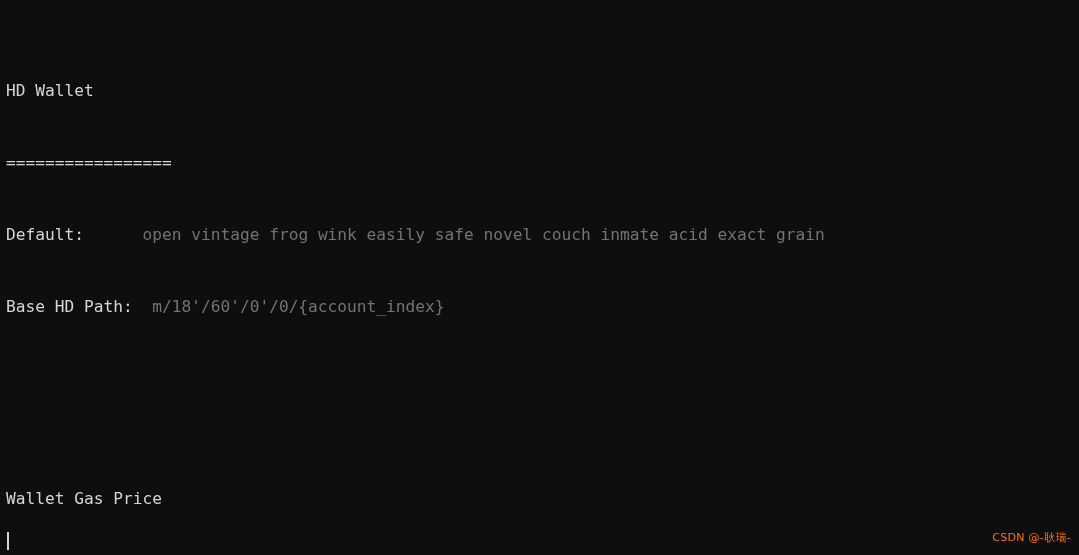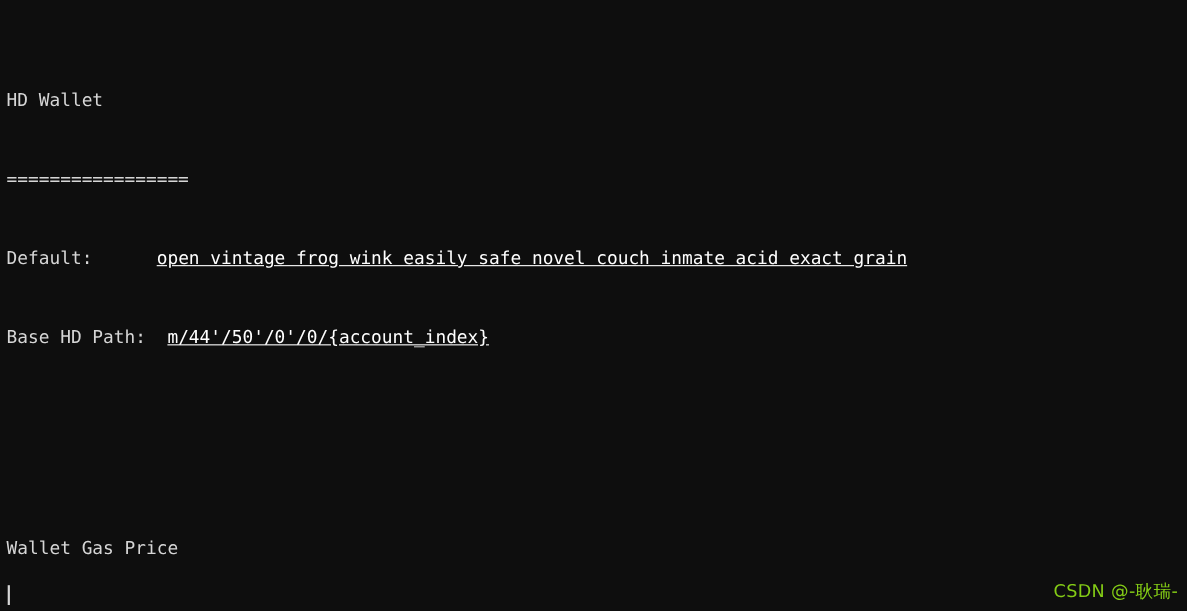--- a/index.html
+++ b/index.html
@@ -30,56 +30,55 @@
     white-space: pre;
   }
   .grey {
     color: #d6d6d6;
   }
   .sep {
     color: #d6d6d6;
     letter-spacing: 0px;
   }
   .val {
-    color: #ffffff;
-    text-decoration: underline;
+    color: #737373;
   }
   .blank {
     height: 24px;
   }
   .cursor {
     position: absolute;
     left: 7px;
     top: 532px;
     width: 2px;
     height: 18px;
     background: #d6d6d6;
   }
   .watermark {
     position: absolute;
     right: 8px;
     bottom: 5px;
     font-family: "DejaVu Sans", "Liberation Sans", sans-serif;
-    font-size: 16px;
-    color: #84cc16;
+    font-size: 11px;
+    color: #f97316;
     letter-spacing: 0.3px;
     white-space: pre;
   }
 </style>
 </head>
 <body>
 
 <div id="terminal">
 
   <div class="console">
 
     <div class="line grey">HD Wallet</div>
     <div class="line sep">=================</div>
     <div class="line"><span class="grey">Default:      </span><span class="val">open vintage frog wink easily safe novel couch inmate acid exact grain</span></div>
-    <div class="line"><span class="grey">Base HD Path:  </span><span class="val">m/44'/50'/0'/0/{account_index}</span></div>
+    <div class="line"><span class="grey">Base HD Path:  </span><span class="val">m/18'/60'/0'/0/{account_index}</span></div>
 
     <div class="blank"></div>
 
     <div class="line grey">Wallet Gas Price</div>
     
     
 
     
 
     

